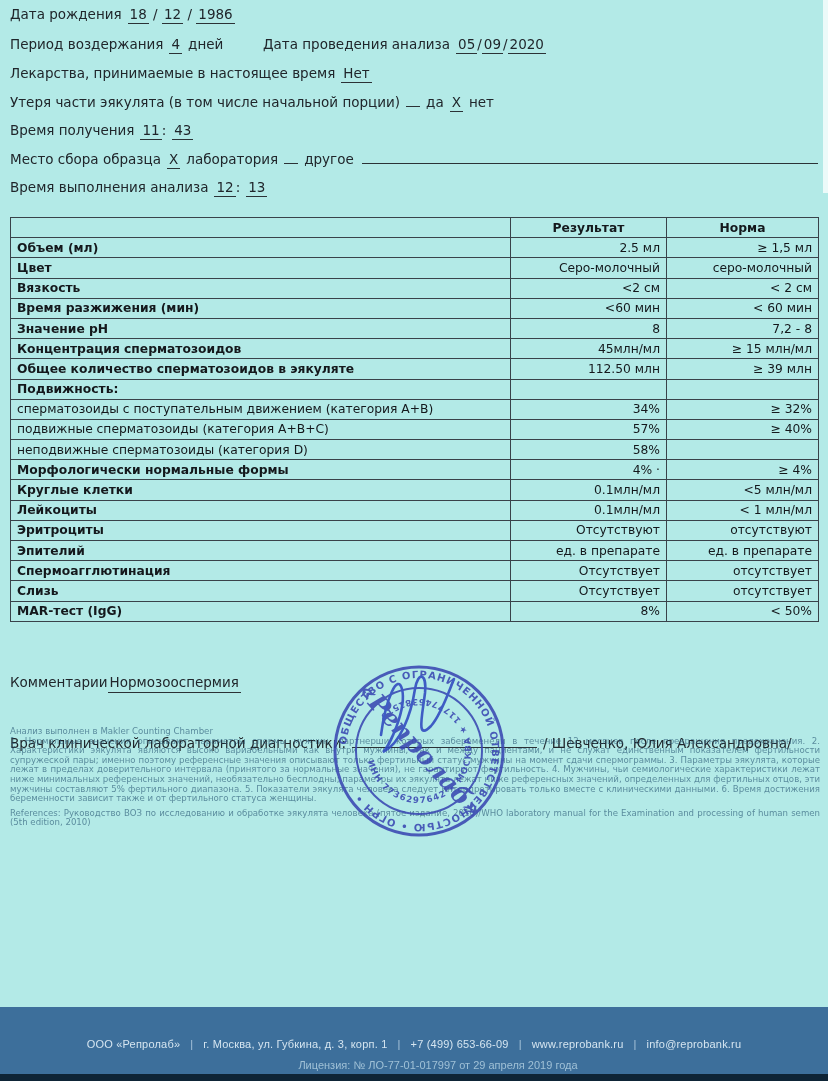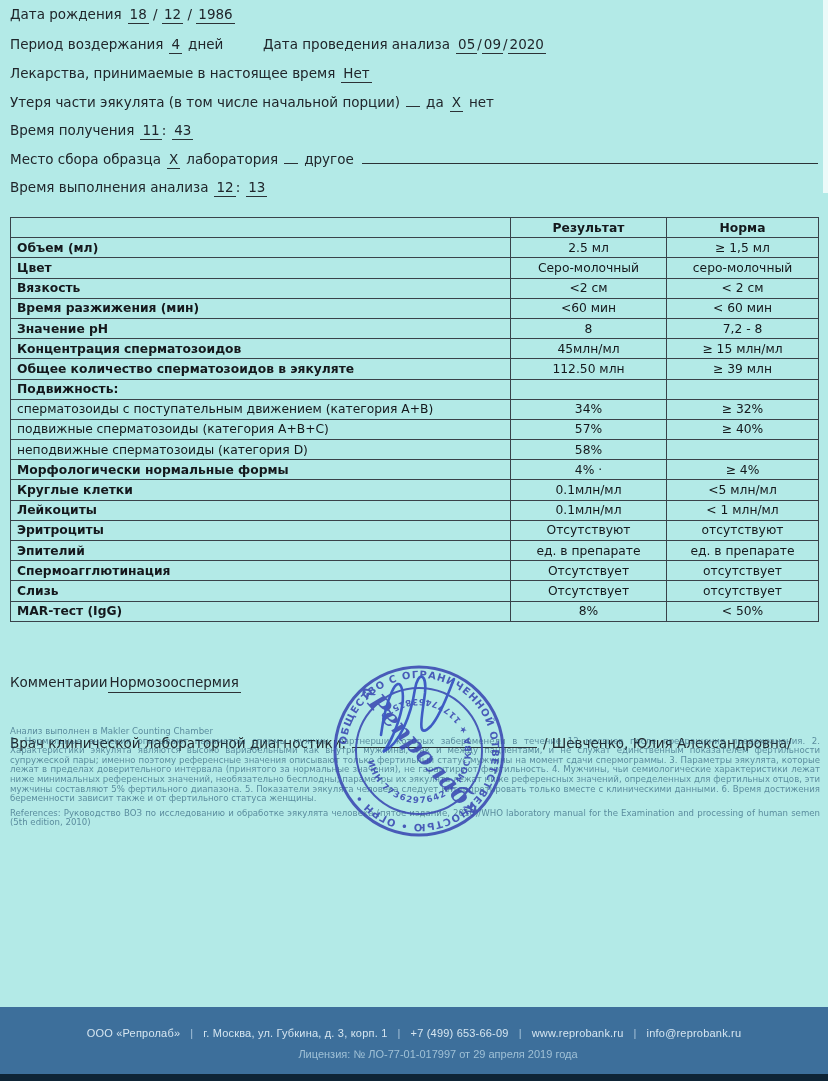--- a/index.html
+++ b/index.html
@@ -14,34 +14,34 @@
   .flex-line{display:flex;align-items:baseline;}
   .fill{flex:1;border-bottom:1.5px solid #2b3236;height:13px;margin-left:8px;}
   
   table.results{position:absolute;top:217px;left:10px;width:808px;border-collapse:collapse;table-layout:fixed;
         font-size:12.3px;color:#14181c;}
   table.results col.c1{width:500px;} table.results col.c2{width:156px;} table.results col.c3{width:152px;}
   table.results th, table.results td{border:1.6px solid #39424a;height:19.2px;padding:0 6px;overflow:hidden;}
   table.results th{font-weight:bold;text-align:center;}
   td.param{font-weight:bold;text-align:left;}
   tr.sub td.param{font-weight:normal;margin-top:8px;}
-  td.result, td.norm{text-align:center;font-weight:normal;}
+  td.result, td.norm{text-align:right;font-weight:normal;}
   
   .cline{position:absolute;left:10px;font-size:13.5px;white-space:nowrap;}
   .cline .u{border-bottom:1.5px solid #2b3236;padding:0 2px 2px;}
   .dblank{display:inline-block;width:185px;border-bottom:1.5px solid #2b3236;height:13px;vertical-align:baseline;margin:0 6px;}
   
   .fineprint{position:absolute;left:10px;top:727px;width:810px;font-size:8.6px;line-height:9.6px;
         color:rgba(47,95,122,0.68);text-align:justify;}
   .fineprint .refs{margin-top:5px;}
   
   .stamp{position:absolute;left:323px;top:655px;width:192px;height:192px;opacity:.88;}
   
   .footerband{position:absolute;left:0;top:1007px;width:828px;height:74px;background:#3d6f9b;}
-  .footerline{margin-top:20px;text-align:center;font-family:"Liberation Sans",sans-serif;
+  .footerline{margin-top:31px;text-align:center;font-family:"Liberation Sans",sans-serif;
         font-size:11px;color:#d5e5f0;letter-spacing:.2px;}
   .footerline .sep{margin:0 10px;color:#a7c4da;}
   .license{margin-top:9px;text-align:center;font-family:"Liberation Sans",sans-serif;
         font-size:11px;color:#9fc0d6;padding-left:48px;}
   .darkstrip{position:absolute;left:0;top:1074px;width:828px;height:7px;background:#0e2436;}
   .scan-edge{position:absolute;right:0;top:0;width:5px;height:193px;background:rgba(255,255,255,.75);}
 </style>
 </head>
 <body>
 

